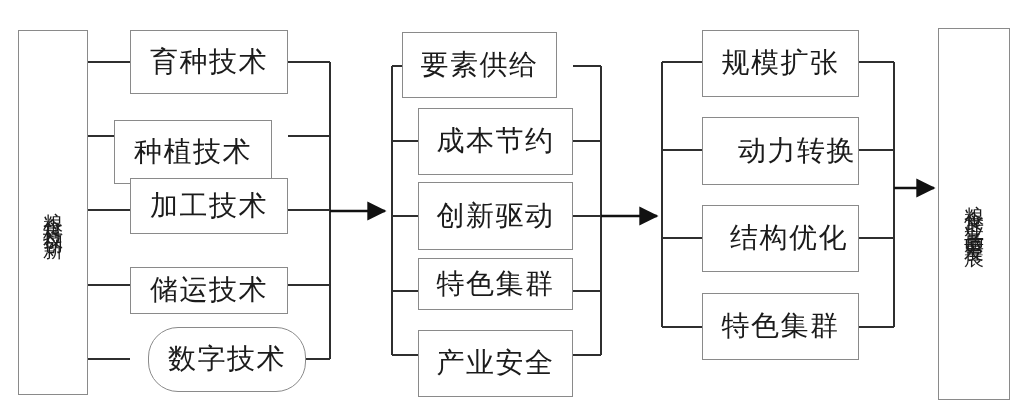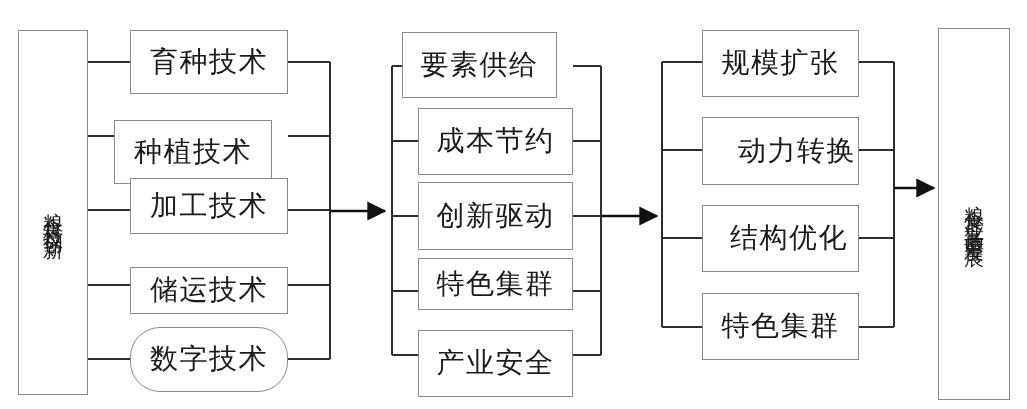--- a/index.html
+++ b/index.html
@@ -125,21 +125,21 @@
   </div>
   <div class="node" style="left:114px; top:104px; width:158px; height:64px;margin-top:16px;">
     <span class="label">种植技术</span>
   </div>
   <div class="node" style="left:130px; top:178px; width:158px; height:56px;">
     <span class="label">加工技术</span>
   </div>
   <div class="node" style="left:130px; top:267px; width:158px; height:47px;">
     <span class="label">储运技术</span>
   </div>
-  <div class="node" style="left:130px; top:327px; width:158px; height:65px;border-radius:30px;">
+  <div class="node" style="left:148px; top:327px; width:158px; height:65px;border-radius:30px;">
     <span class="label">数字技术</span>
   </div>
 
   <div class="node" style="left:402px; top:32px; width:155px; height:66px;">
     <span class="label">要素供给</span>
   </div>
   <div class="node" style="left:418px; top:108px; width:155px; height:67px;">
     <span class="label">成本节约</span>
   </div>
   <div class="node" style="left:418px; top:182px; width:155px; height:68px;">

